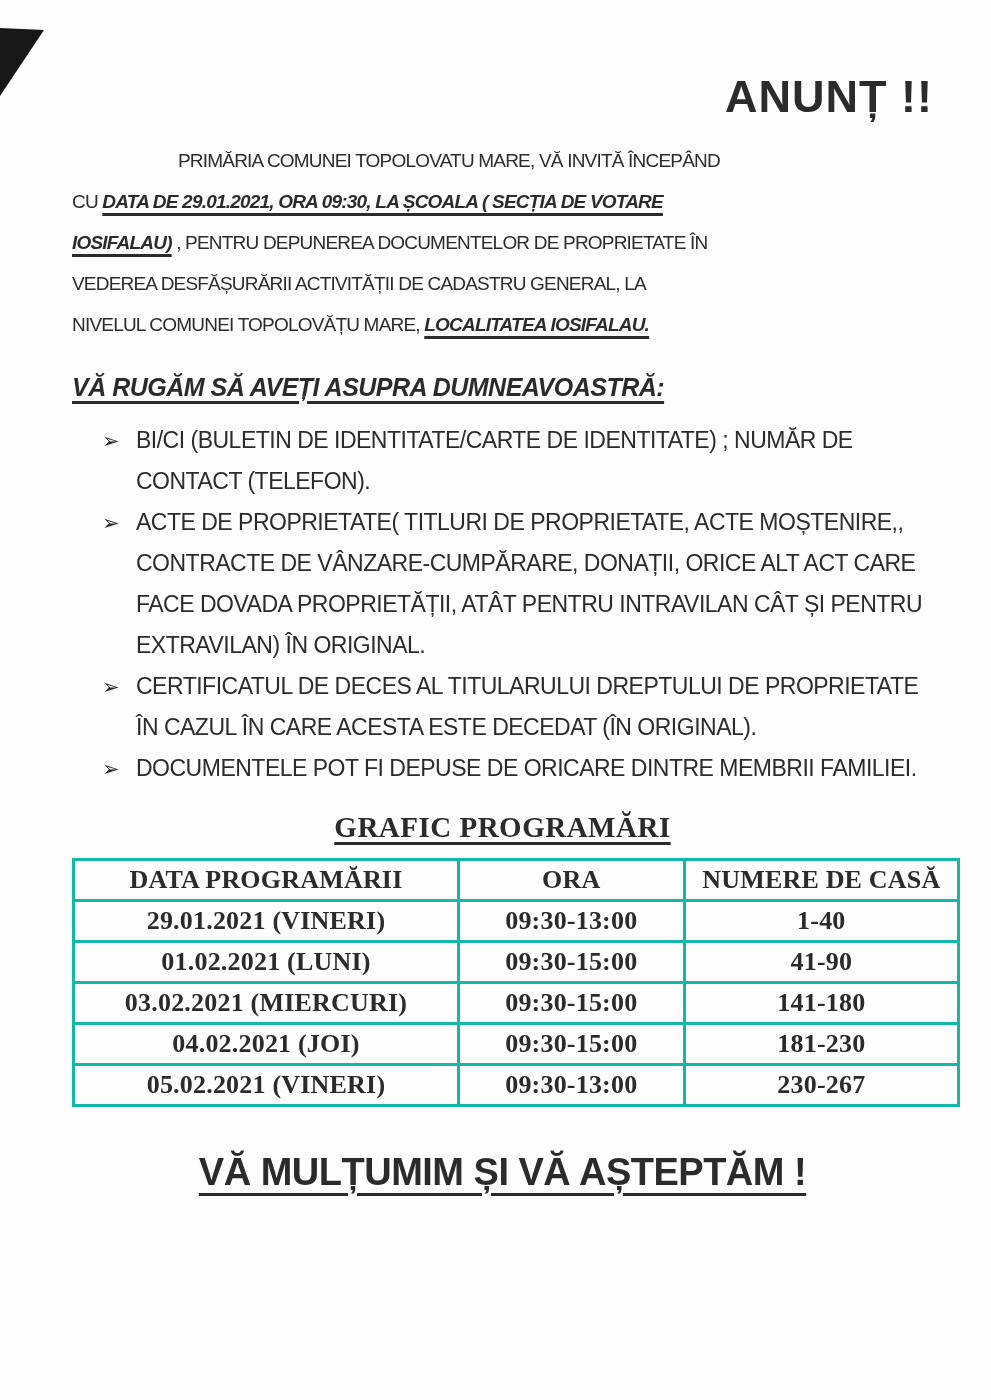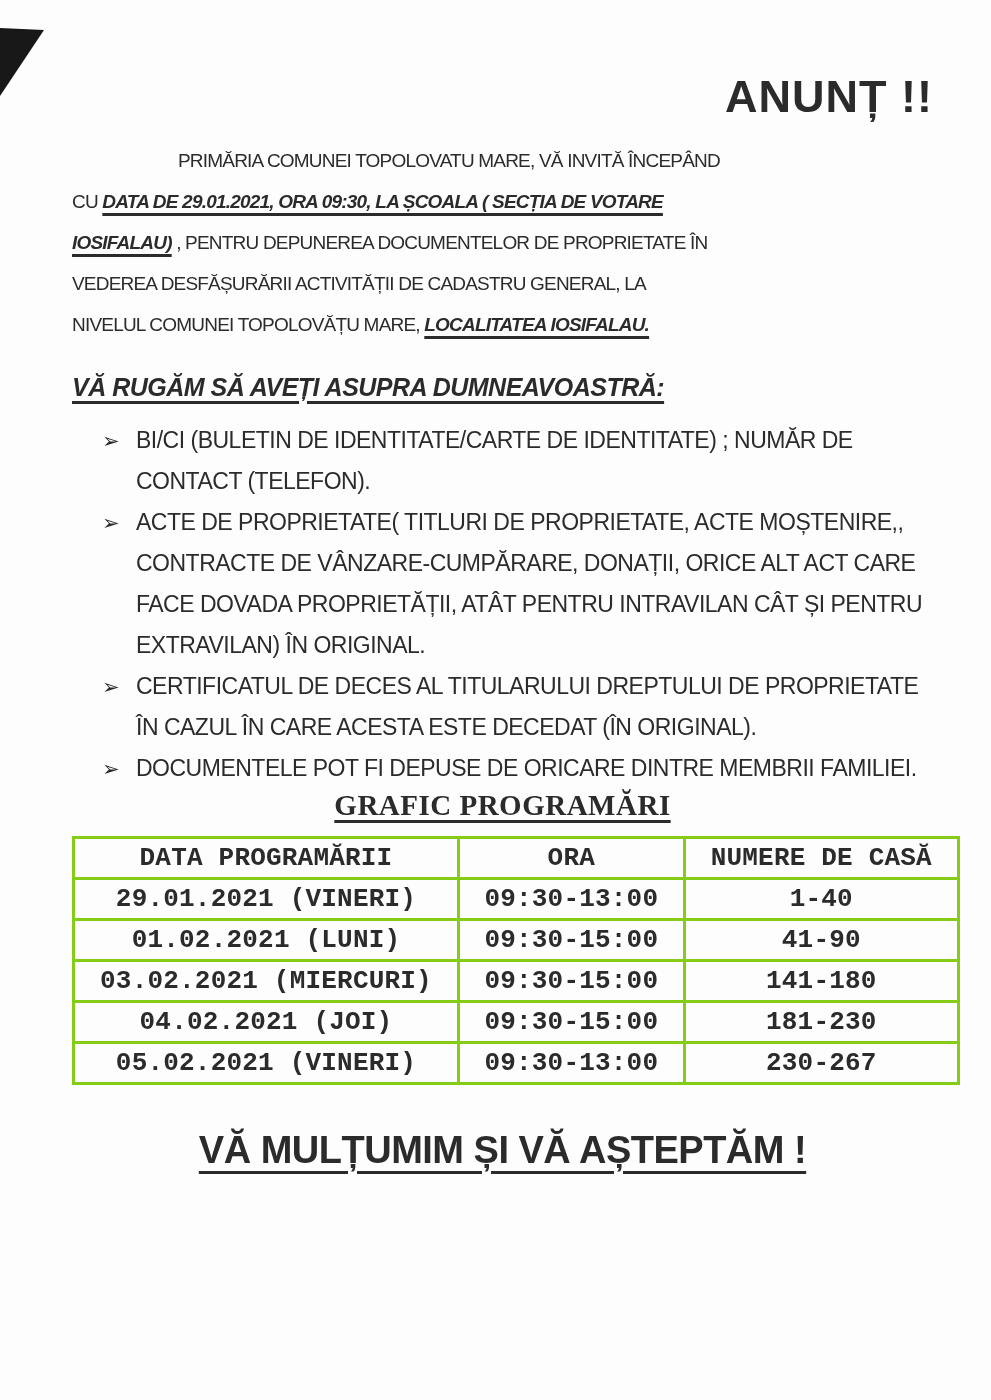--- a/index.html
+++ b/index.html
@@ -77,45 +77,45 @@
     padding-left: 34px;
     margin: 0;
   }
   ul.req-list .marker {
     position: absolute;
     left: 0;
     top: 0;
     font-size: 21px;
   }
   .schedule-heading {
+    margin-top: 22px;
     text-align: center;
     font-family: "Liberation Serif", serif;
     font-size: 29px;
     font-weight: 700;
     text-decoration: underline;
     text-decoration-thickness: 2.5px;
     text-underline-offset: 5px;
     letter-spacing: 0.5px;
   }
   table.schedule {
     margin-top: 14px;
     width: 888px;
     border-collapse: collapse;
     font-family: "Liberation Serif", serif;
     font-weight: 700;
     font-size: 26px;
     table-layout: fixed;
   }
   table.schedule th, table.schedule td {
-    border: 3px solid #84cc16;
+    border: 3px solid #14b8a6;
     text-align: center;
     padding: 2px 4px;
     height: 34px;
     letter-spacing: 0.2px;
-    font-family: Liberation Mono, monospace;
   }
   table.schedule col.c1 { width: 43.5%; }
   table.schedule col.c2 { width: 25.5%; }
   table.schedule col.c3 { width: 31%; }
   .closing {
     margin-top: 44px;
     text-align: center;
     font-size: 38px;
     font-weight: 700;
     letter-spacing: -0.5px;

